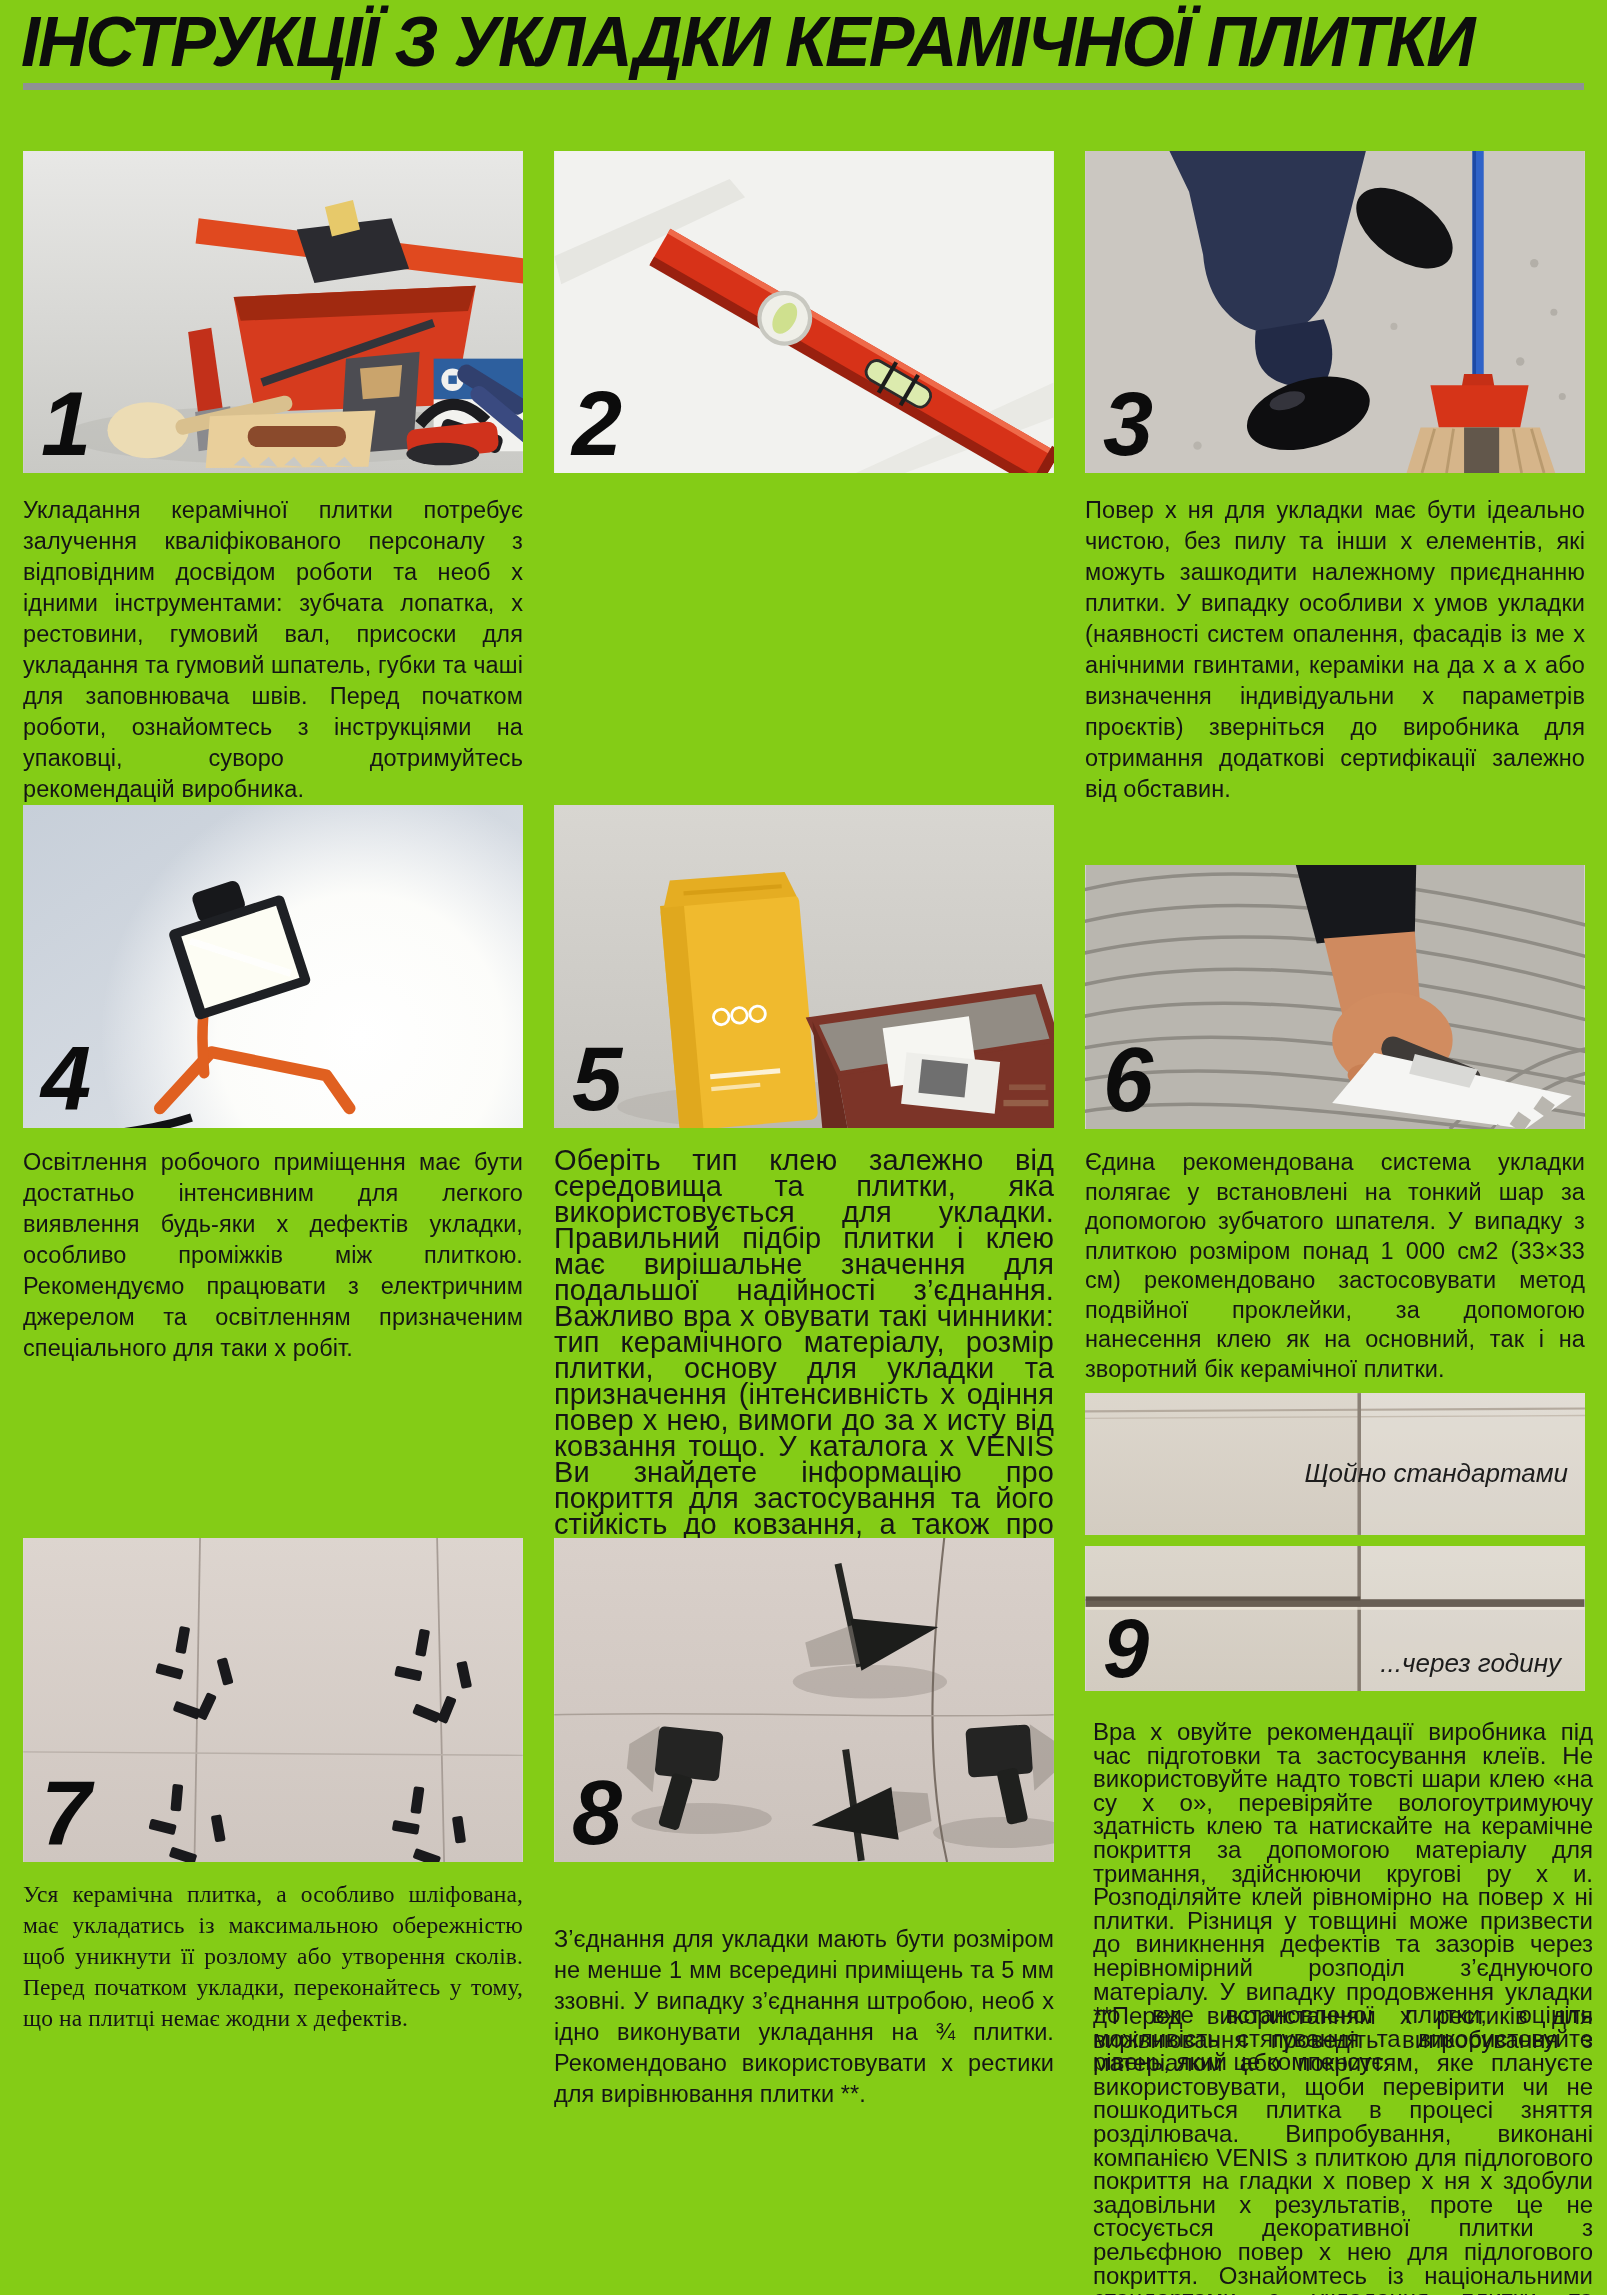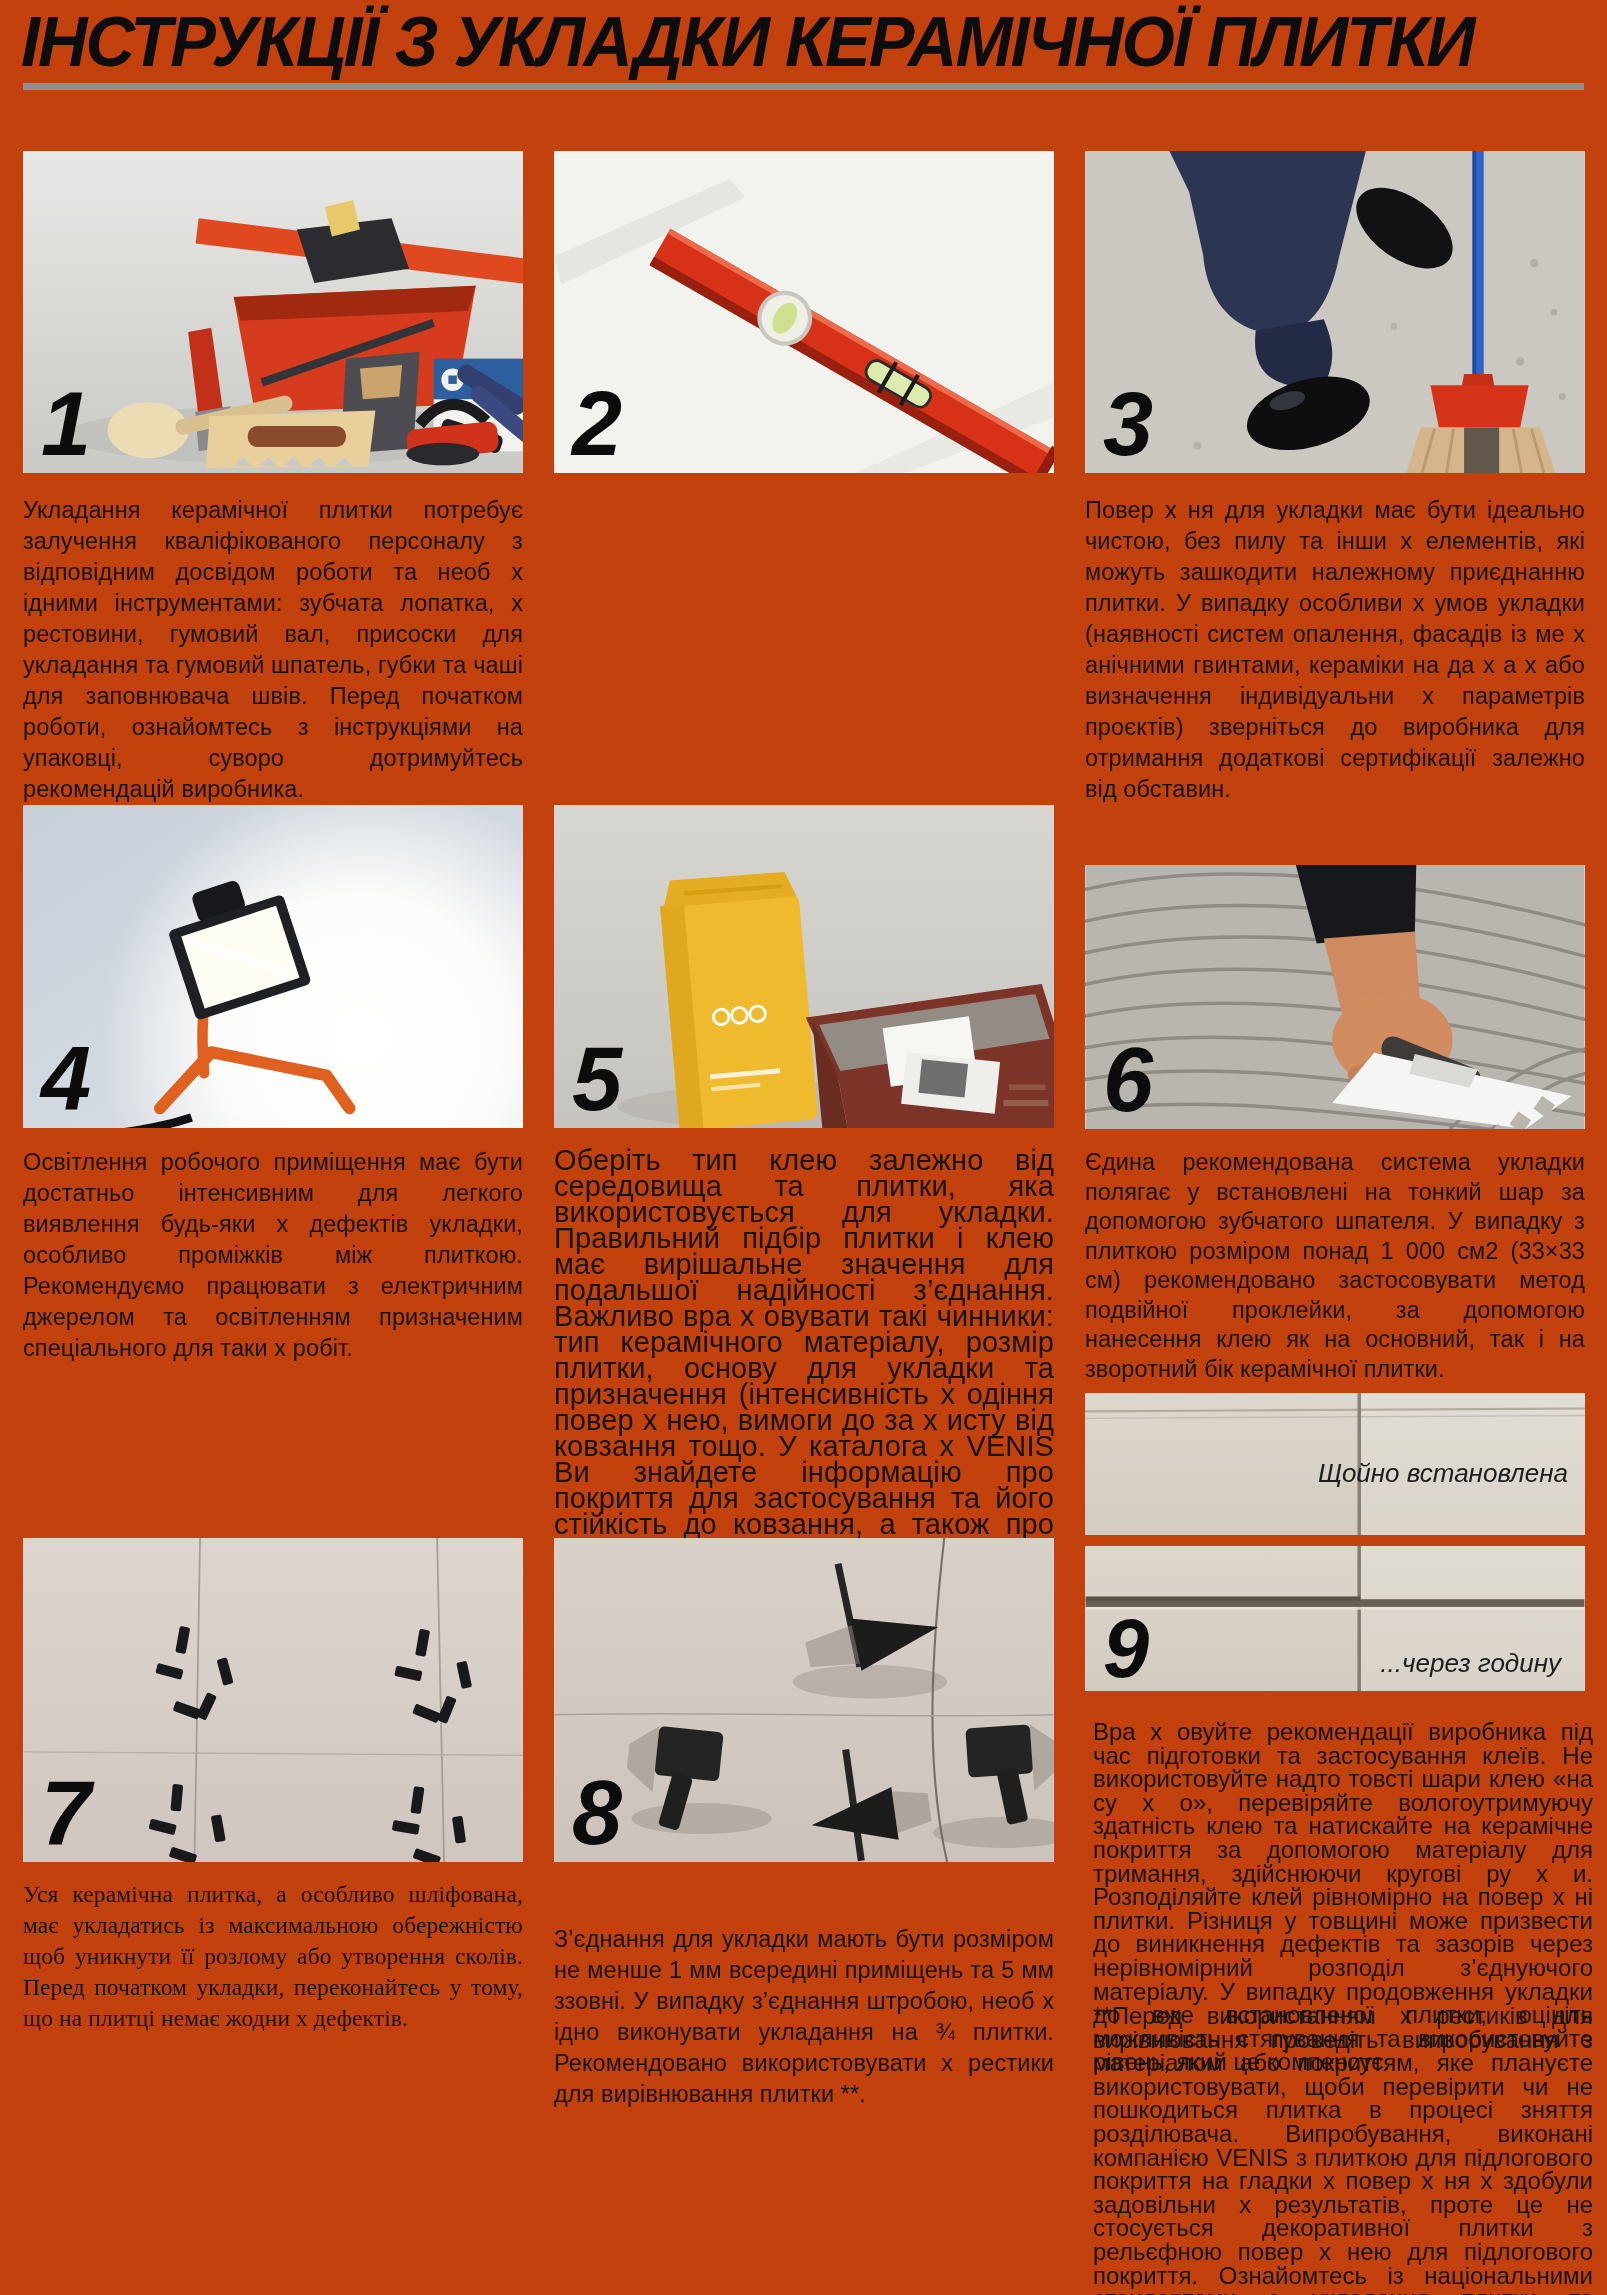--- a/index.html
+++ b/index.html
@@ -1,16 +1,16 @@
 <!DOCTYPE html>
 <html style="font-size:11.2px"><head>
 <meta charset="utf-8">
 <style>
   html,body{margin:0;padding:0;background:#ffffff;}
-  .page{position:relative;width:1607px;height:2295px;background:#c2410c;overflow:hidden;
+  .page{position:relative;width:1607px;height:2295px;background:#84cc16;overflow:hidden;
         font-family:"Liberation Sans", sans-serif;color:#111;}
   .title{position:absolute;left:21px;top:1.4px;width:1565px;white-space:nowrap;
          font-size:71px;font-weight:bold;font-style:italic;letter-spacing:-2.1px;
          transform:scaleX(.965);transform-origin:left center;color:#0d0d0d;}
   .rule{position:absolute;left:23px;top:83px;width:1561px;height:7px;background:#8f9194;}
   .col1{left:23px;} .col2{left:554px;} .col3{left:1085px;}
   figure.photo{position:absolute;margin:0;width:500px;overflow:hidden;background:#ddd;}
   figure.photo svg{display:block;width:100%;height:100%;}
   .num{position:absolute;left:18px;bottom:4.2px;font-size:90px;line-height:1;
        font-weight:bold;font-style:italic;color:#0c0c0c;}
@@ -301,21 +301,21 @@
           <stop offset="0" stop-color="#ddd7cd"></stop>
             <stop offset="1" stop-color="#d3ccc1"></stop>
         </linearGradient>
       </defs>
       <rect width="712" height="202" fill="url(#bg9a)"></rect>
       <rect x="392" y="0" width="320" height="202" fill="#ffffff" opacity=".16"></rect>
       <line x1="0" y1="26" x2="712" y2="22" stroke="#b4aa9e" stroke-width="3"></line>
       <line x1="0" y1="36" x2="712" y2="32" stroke="#c6bdb1" stroke-width="2"></line>
       <rect x="388" y="0" width="5" height="202" fill="#8b8176"></rect>
     </svg>
-    <div class="cap" style="right:17px;top:65px;">Щойно встановлена</div>
+    <div class="cap" style="right:17px;top:65px;">Щойно стандартами</div>
   </figure>
 
   <figure class="photo col3" style="top:1546px;height:145px;">
     <svg viewBox="0 0 712 207">
       <defs>
         <linearGradient id="bg9b" x1="0" y1="0" x2="0" y2="1">
           <stop offset="0" stop-color="#dcd6cc"></stop>
             <stop offset="1" stop-color="#d2cbc0"></stop>
         </linearGradient>
       </defs>

